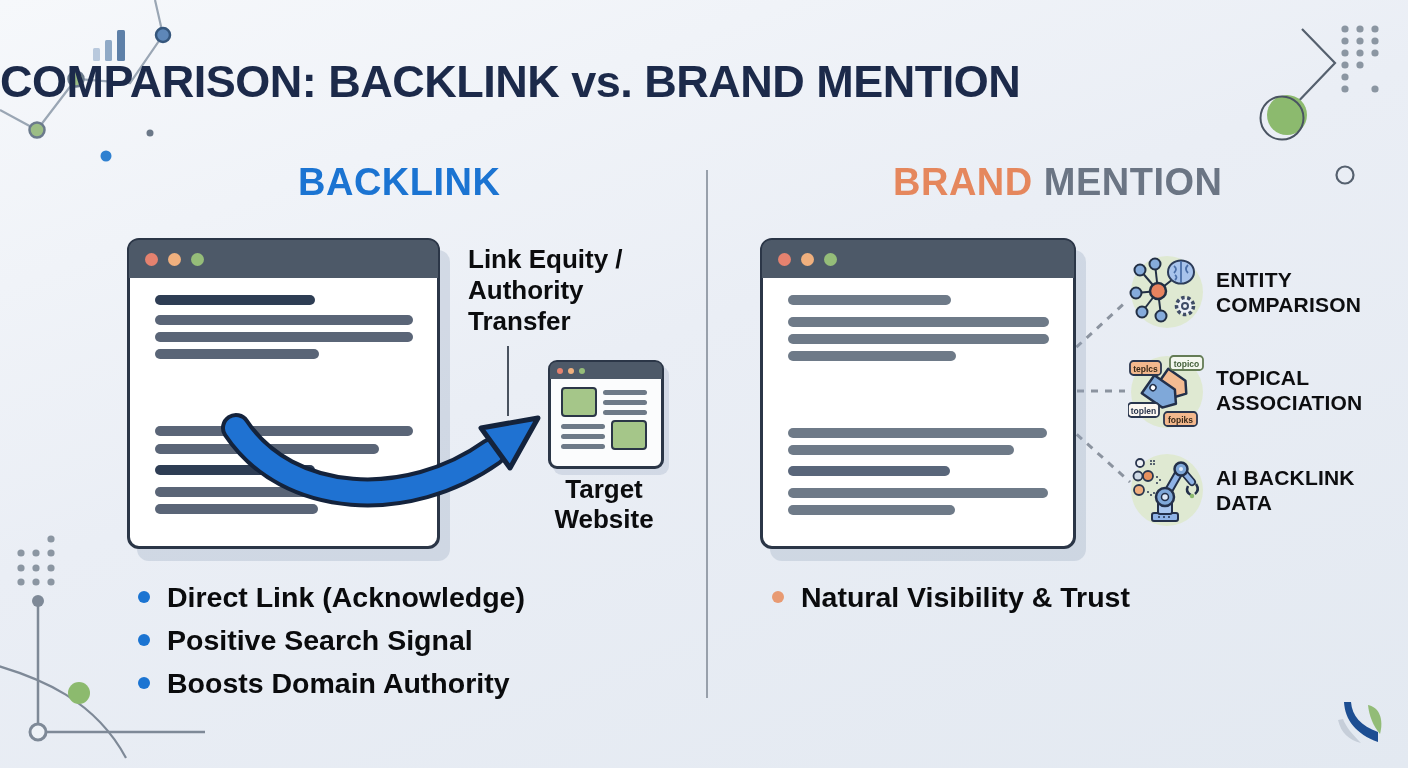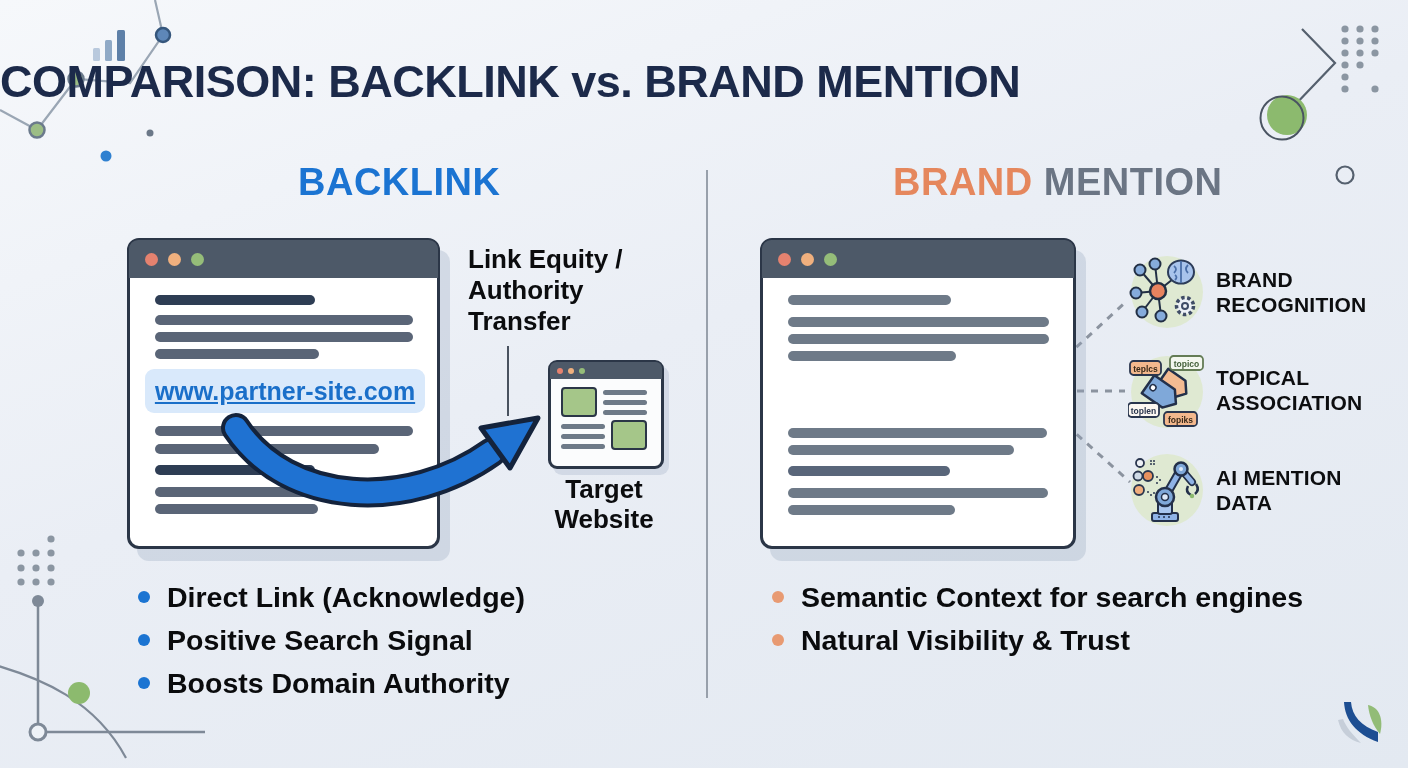--- a/index.html
+++ b/index.html
@@ -143,23 +143,20 @@
   <div class="browser layer" style="left:127px;top:238px;width:307px;height:305px;">
     <div class="titlebar">
       <span class="wdot red"></span>
       <span class="wdot orange"></span>
       <span class="wdot green"></span>
     </div>
     <div class="ln dark" style="top:54px;width:160px;"></div>
     <div class="ln" style="top:74px;width:258px;"></div>
     <div class="ln" style="top:91px;width:258px;"></div>
     <div class="ln" style="top:108px;width:164px;"></div>
-    <div class="link-pill">
-      <span>www.partner-site.com</span>
-    </div>
     <div class="ln" style="top:185px;width:258px;"></div>
     <div class="ln" style="top:203px;width:224px;"></div>
     <div class="ln dark" style="top:224px;width:160px;"></div>
     <div class="ln" style="top:246px;width:258px;"></div>
     <div class="ln" style="top:263px;width:163px;"></div>
   </div>
 
   <div class="flow-label layer">Link Equity / Authority Transfer</div>
   <div class="connector layer"></div>
 
@@ -232,21 +229,21 @@
     <ellipse cx="53" cy="19" rx="13" ry="11.5" fill="#a8c4ec" stroke="#2c3c59" stroke-width="2"></ellipse>
     <g stroke="#4a6fa8" stroke-width="1.8" fill="none">
       <line x1="53" y1="8" x2="53" y2="30"></line>
       <path d="M46,13 q4,3 0,7"></path>
         <path d="M60,12 q-4,4 0,8"></path>
         <path d="M47,22 q3,2 0,5"></path>
     </g>
     <circle cx="57" cy="53" r="8.5" fill="#edf1f6" stroke="#3f4c66" stroke-width="3.5" stroke-dasharray="3.4 2.6"></circle>
     <circle cx="57" cy="53" r="3" fill="none" stroke="#3f4c66" stroke-width="2"></circle>
   </svg>
-  <div class="feature-label" style="top:268px;">BRAND RECOGNITION</div>
+  <div class="feature-label" style="top:268px;">ENTITY COMPARISON</div>
 
   <svg class="icon-svg layer" style="top:353px;" width="78" height="78" viewBox="0 0 78 78">
     <circle cx="39" cy="39" r="36" fill="#dfe9d2"></circle>
     <g transform="translate(46,32) rotate(35)">
       <path d="M-14,-10 L7,-10 L15,0 L7,10 L-14,10 Z" fill="#f3bb92" stroke="#23304a" stroke-width="2.5" stroke-linejoin="round"></path>
     </g>
     <g transform="translate(34,41) rotate(35)">
       <path d="M-17,-11 L8,-11 L17,0 L8,11 L-17,11 Z" fill="#7fa8d9" stroke="#23304a" stroke-width="2.5" stroke-linejoin="round"></path>
       <circle cx="-11" cy="0" r="3" fill="#ffffff" stroke="#23304a" stroke-width="1.5"></circle>
     </g>
@@ -293,41 +290,37 @@
         <circle cx="23" cy="13" r="1"></circle>
         <circle cx="26" cy="13" r="1"></circle>
       <circle cx="29" cy="26" r="1"></circle>
         <circle cx="32" cy="29" r="1"></circle>
         <circle cx="29" cy="32" r="1"></circle>
       <circle cx="20" cy="41" r="1"></circle>
         <circle cx="23" cy="44" r="1"></circle>
         <circle cx="26" cy="42" r="1"></circle>
     </g>
   </svg>
-  <div class="feature-label" style="top:466px;">AI MENTION DATA</div>
+  <div class="feature-label" style="top:466px;">AI BACKLINK DATA</div>
 
   <div class="bullets bl layer">
     <div class="bullet-row">
       <span class="bdot blue"></span>
       <span class="btext">Direct Link (Acknowledge)</span>
     </div>
     <div class="bullet-row">
       <span class="bdot blue"></span>
       <span class="btext">Positive Search Signal</span>
     </div>
     <div class="bullet-row">
       <span class="bdot blue"></span>
       <span class="btext">Boosts Domain Authority</span>
     </div>
   </div>
 
   <div class="bullets br layer">
     <div class="bullet-row">
       <span class="bdot orange"></span>
-      <span class="btext">Semantic Context for search engines</span>
-    </div>
-    <div class="bullet-row">
-      <span class="bdot orange"></span>
       <span class="btext">Natural Visibility &amp; Trust</span>
     </div>
   </div>
 
 </div>
 
 </body></html>

